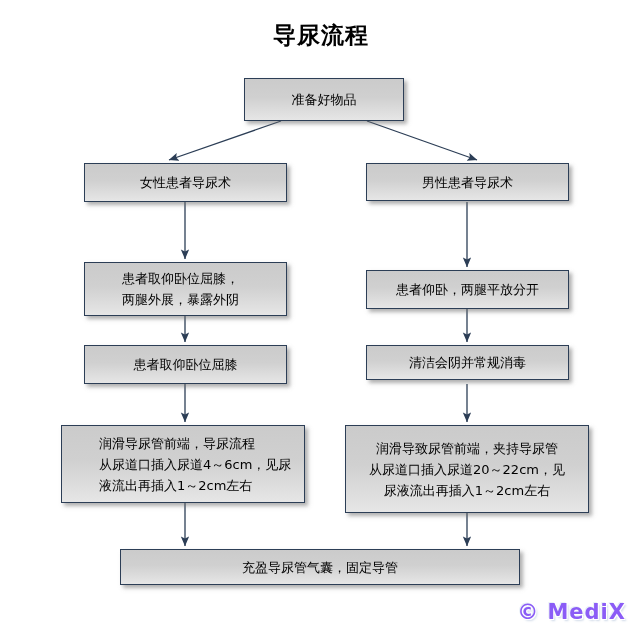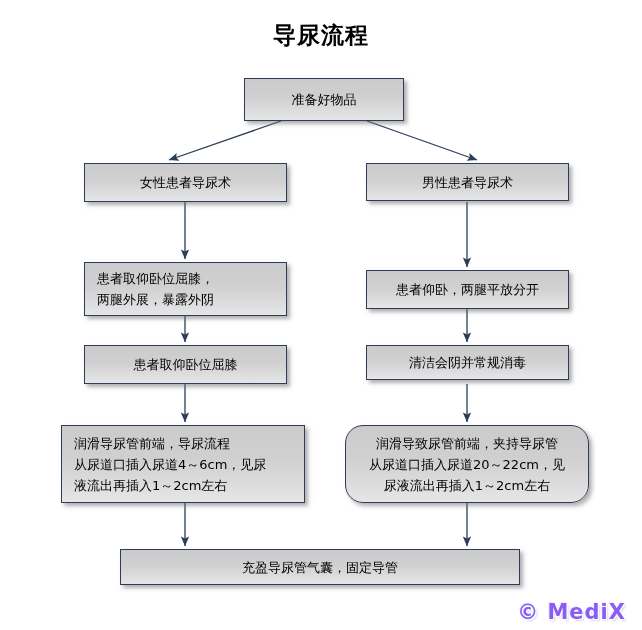--- a/index.html
+++ b/index.html
@@ -32,21 +32,21 @@
     box-shadow:3px 3px 4px rgba(110,110,110,0.55);
     display:flex;
     align-items:center;
     color:#000;
     font-size:13px;
     line-height:21px;
     white-space:pre-line;
   }
   .node .txt{width:100%;padding:0 10px;box-sizing:border-box;}
   .node.center .txt{text-align:center;}
-  .node.left .txt{text-align:left;padding-left:12px;}
+  .node.left .txt{text-align:left;padding-left:37px;}
 
   
   svg.links{position:absolute;left:0;top:0;width:642px;height:630px;pointer-events:none;}
 
   
   .watermark{
     position:absolute;
     right:16px;bottom:6px;
     font-size:21px;
     font-weight:bold;
@@ -120,21 +120,21 @@
   <div class="node center" style="left:366px;top:345px;width:203px;height:35px;">
     <span class="txt">清洁会阴并常规消毒</span>
   </div>
 
   <div class="node left" style="left:61px;top:425px;width:244px;height:78px;">
     <span class="txt">润滑导尿管前端，导尿流程
 从尿道口插入尿道4～6cm，见尿
 液流出再插入1～2cm左右</span>
   </div>
 
-  <div class="node center" style="left:345px;top:425px;width:244px;height:78px;border-radius:18px;">
+  <div class="node center" style="left:345px;top:425px;width:244px;height:88px;">
     <span class="txt">润滑导致尿管前端，夹持导尿管
 从尿道口插入尿道20～22cm，见
 尿液流出再插入1～2cm左右</span>
   </div>
 
   <div class="node center" style="left:120px;top:549px;width:400px;height:36px;">
     <span class="txt">充盈导尿管气囊，固定导管</span>
   </div>
 
   <div class="watermark">© MediX</div>

